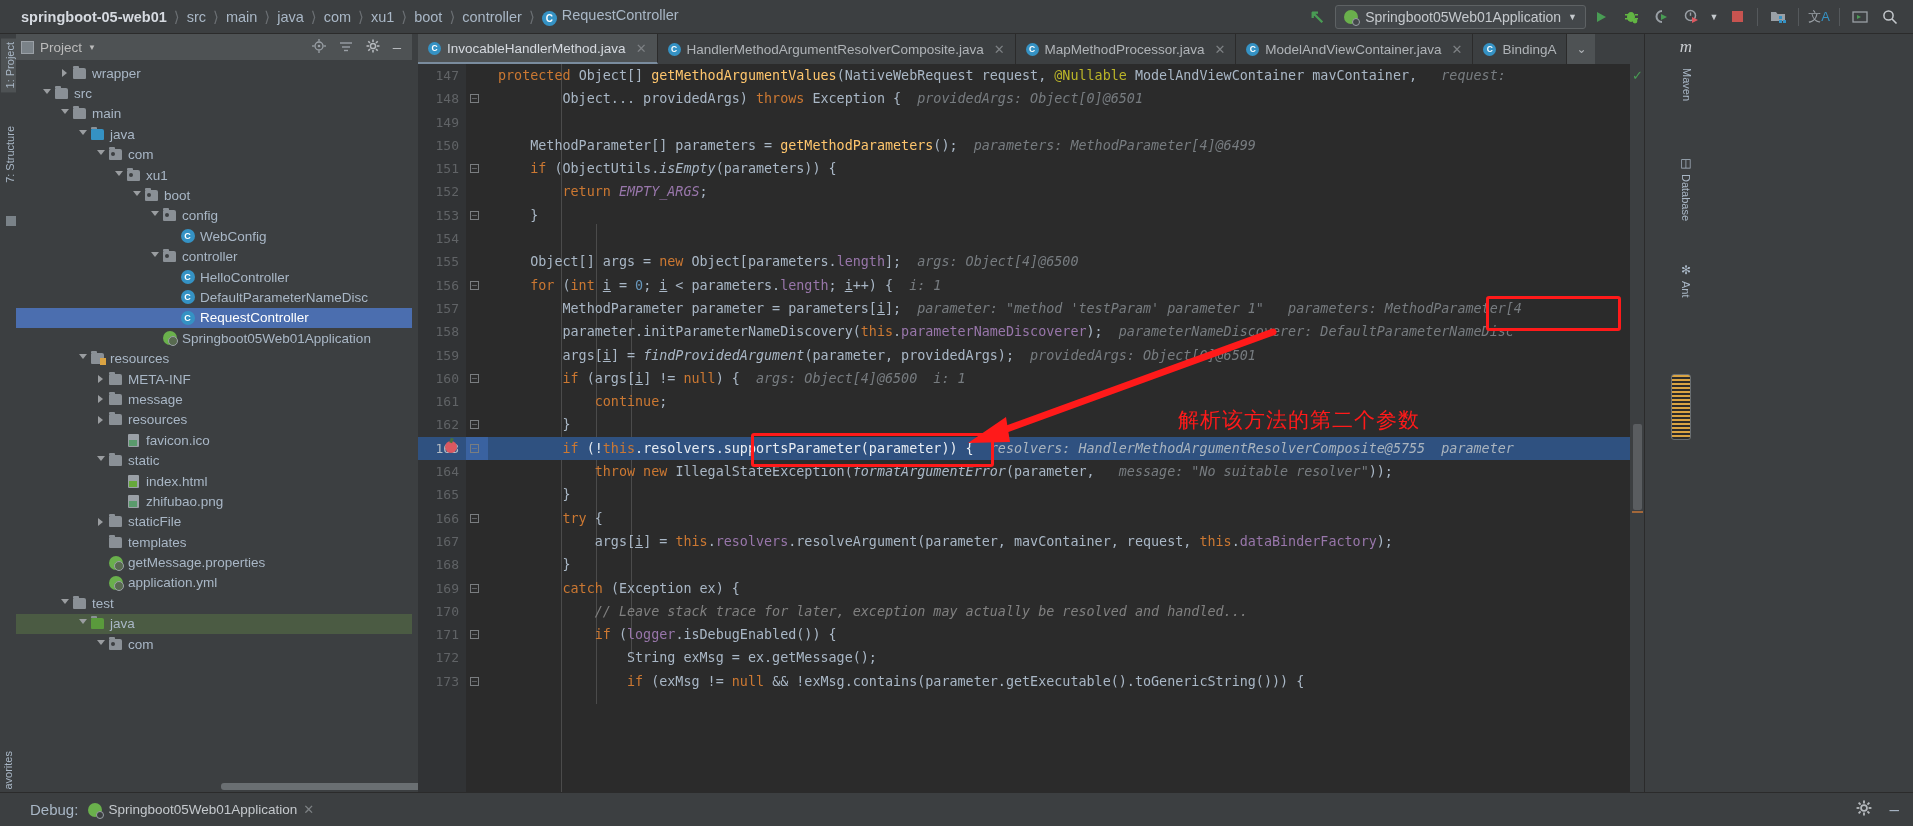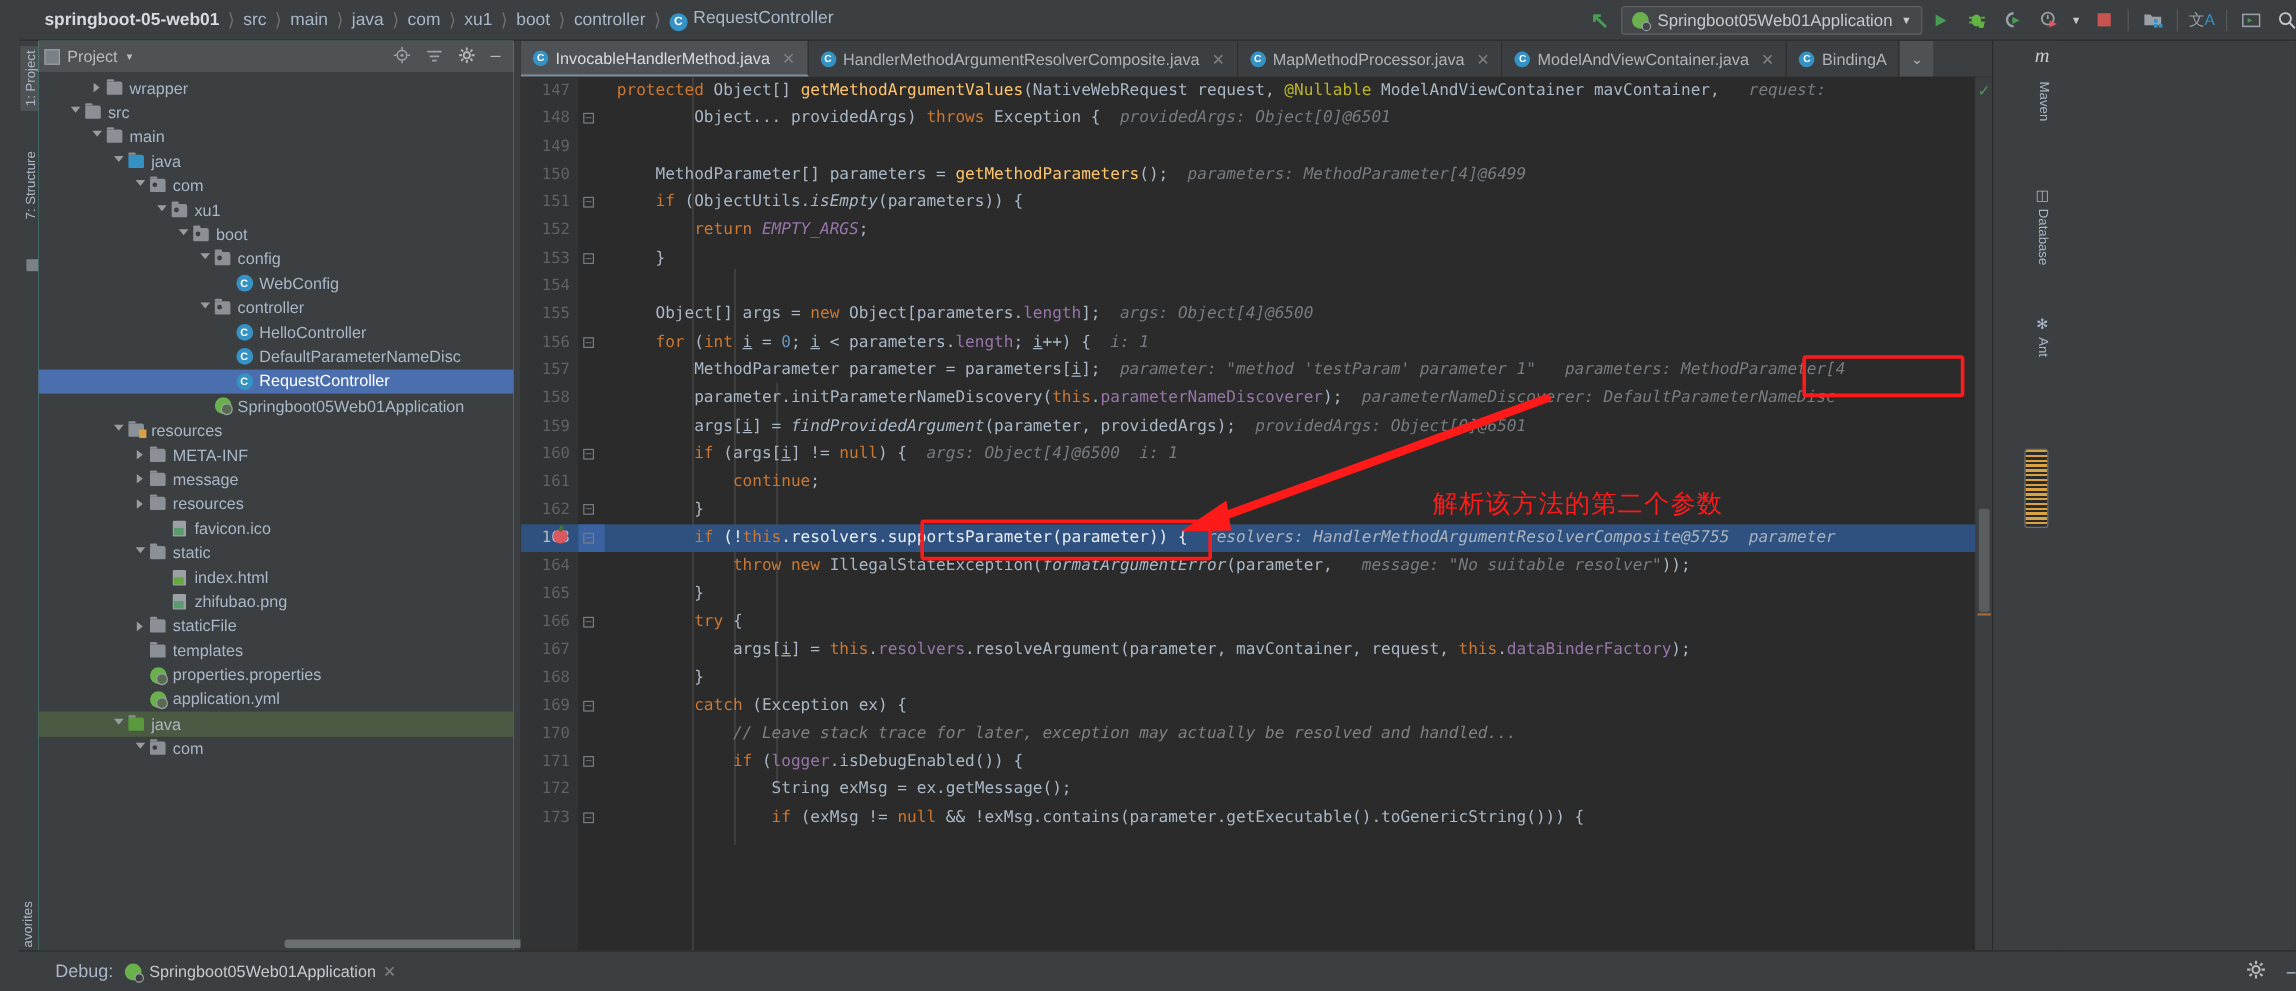--- a/index.html
+++ b/index.html
@@ -2,21 +2,21 @@
 <html><head>
 <meta charset="utf-8">
 <style>
   * { box-sizing: border-box; margin:0; padding:0; }
   html,body {
     width:1913px; height:826px; overflow:hidden;
     background:#3c3f41;
     font-family:"Liberation Sans", sans-serif;
     -webkit-font-smoothing:antialiased;
   }
-  .app { position:relative; width:1698px; height:826px;margin-left:16px; }
+  .app { position:relative; width:1698px; height:826px; }
 
   
   .topbar {
     position:absolute; left:0; top:0; width:1913px; height:34px;
     background:#3c3f41; display:flex; align-items:center;
     border-bottom:1px solid #2b2b2b;
   }
   .crumbs { display:flex; align-items:center; padding-left:14px; gap:0px; }
   .crumb { color:#a9b7c6; font-size:14.5px; padding:0 7px; white-space:nowrap; }
   .crumb.proj { color:#d6dae0; font-weight:bold; }
@@ -542,29 +542,39 @@
             <span class="fld"></span>
           </span>
           <span>templates</span>
         </div>
         <div class="trow">
           <span style="width:78px;flex:0 0 78px;"></span>
           <span class="tw"></span>
           <span class="ico">
             <span class="spring"></span>
           </span>
-          <span>properties.properties</span>
+          <span>getMessage.properties</span>
         </div>
         <div class="trow">
           <span style="width:78px;flex:0 0 78px;"></span>
           <span class="tw"></span>
           <span class="ico">
             <span class="spring"></span>
           </span>
           <span>application.yml</span>
+        </div>
+        <div class="trow">
+          <span style="width:42px;flex:0 0 42px;"></span>
+          <span class="tw">
+            <span class="tri open"></span>
+          </span>
+          <span class="ico">
+            <span class="fld"></span>
+          </span>
+          <span>test</span>
         </div>
         <div class="trow green">
           <span style="width:60px;flex:0 0 60px;"></span>
           <span class="tw">
             <span class="tri open"></span>
           </span>
           <span class="ico">
             <span class="fld srcgreen"></span>
           </span>
           <span>java</span>

